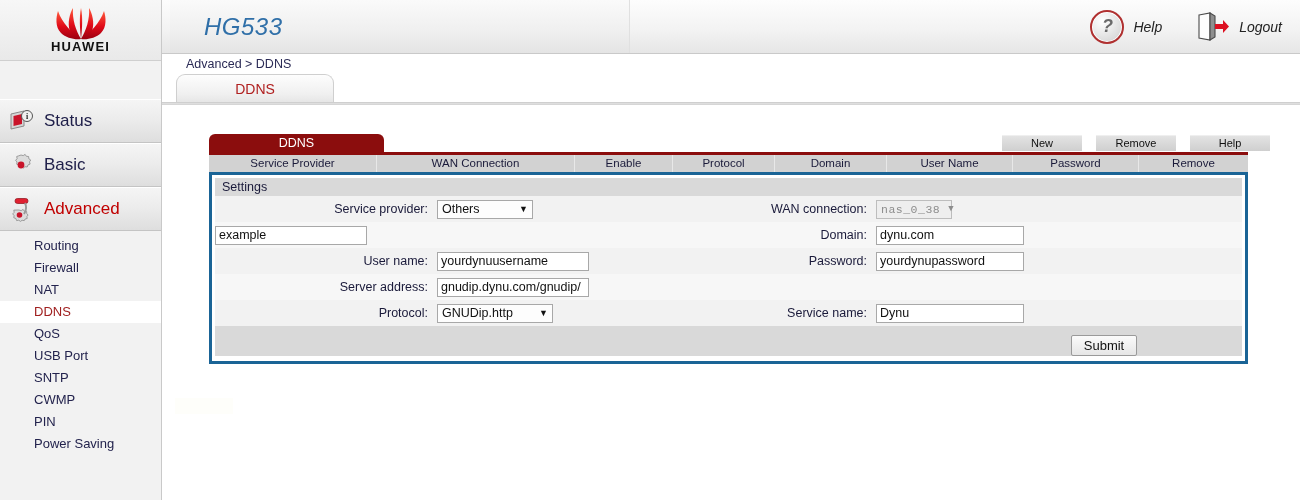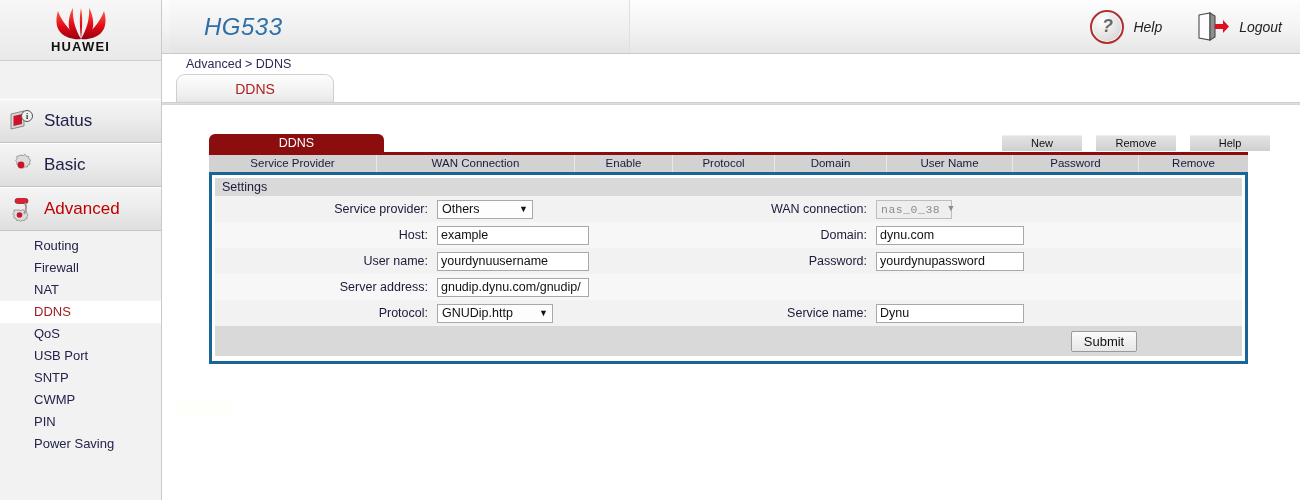--- a/index.html
+++ b/index.html
@@ -167,21 +167,21 @@
   .w-prov   { width:96px;text-align:center; }
   .w-proto  { width:116px; }
   .w-dom    { width:148px; }
   .w-pass   { width:148px; }
   .w-port   { width:148px; }
   .w-name   { width:148px; }
   .w-wan    { width:76px; }
 
   .submit-row {
     height:30px; background:#d9d9d9;
-    display:flex; align-items:center; justify-content:flex-end;
+    display:flex; align-items:flex-end; justify-content:flex-end;
     padding-right:105px;
   }
   .submit-btn {
     width:66px; height:21px; font-size:13px; color:#111; cursor:pointer;
     background:linear-gradient(to bottom,#fbfbfb,#e6e6e6);
     border:1px solid #9a9a9a; border-radius:2px;
     display:flex; align-items:center; justify-content:center;
   }
 
   .ghost {
@@ -328,21 +328,20 @@
         <div class="flabel">WAN connection:</div>
         <div class="sel disabled w-wan">
           <span>nas_0_38</span>
           <span class="caret">▼</span>
         </div>
       </div>
     </div>
 
     <div class="frow alt">
       <div class="half left">
-        <div class="flabel">Host:</div>
         <input class="fin w-host" type="text" value="example" style="">
       </div>
       <div class="half right">
         <div class="flabel">Domain:</div>
         <input class="fin w-dom" type="text" value="dynu.com" style="">
       </div>
     </div>
 
     <div class="frow">
       <div class="half left">

